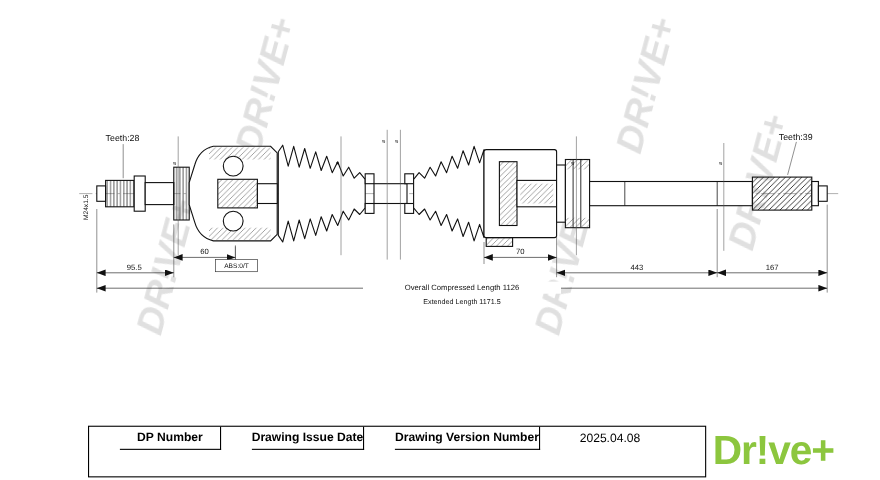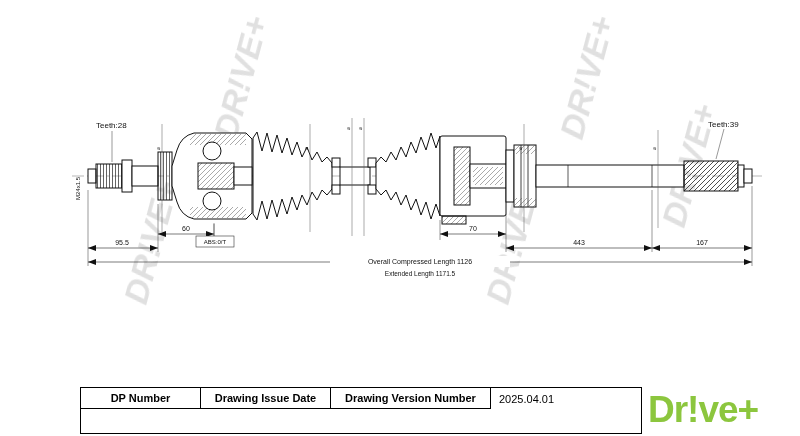--- a/index.html
+++ b/index.html
@@ -5,21 +5,21 @@
   html,body{margin:0;padding:0;background:#ffffff;}
   .sheet{position:relative;width:800px;height:436px;background:#fff;overflow:hidden;
          font-family:"Liberation Sans",sans-serif;color:#000;}
   svg text{font-family:"Liberation Sans",sans-serif;}
   .wm{font-style:italic;font-weight:bold;}
   
   .tb{position:absolute;left:80px;top:387px;display:grid;
       grid-template-columns:120px 130px 160px 150px;grid-template-rows:21px 24px;
       border:1.5px solid #000;background:#fff;}
   .tb .cell{border-right:1px solid #000;display:flex;align-items:center;
-      font-size:11px;white-space:nowrap;overflow:hidden;}
+      font-size:11px;white-space:nowrap;overflow:hidden;margin-left:28px;}
   .tb .cell:nth-child(4n){border-right:none;}
   .tb .th{border-bottom:1px solid #000;font-weight:bold;justify-content:center;}
   .tb .td{padding-left:8px;}
   .logo{position:absolute;left:648px;top:389px;font-size:37px;font-weight:bold;
         letter-spacing:-1px;color:#8CC63E;}
 </style>
 </head>
 <body>
 
 <div class="sheet">
@@ -168,19 +168,19 @@
       <text transform="translate(522,150) rotate(-90)" font-size="5">⌀</text>
       <text transform="translate(656,150) rotate(-90)" font-size="5">⌀</text>
     </g>
   </svg>
 
   
   <div class="tb">
     <div class="cell th">DP Number</div>
     <div class="cell th">Drawing Issue Date</div>
     <div class="cell th">Drawing Version Number</div>
-    <div class="cell td">2025.04.01</div>
+    <div class="cell td">2025.04.08</div>
   </div>
 
   
   <div class="logo">Dr!ve+</div>
 
 </div>
 
 </body></html>

